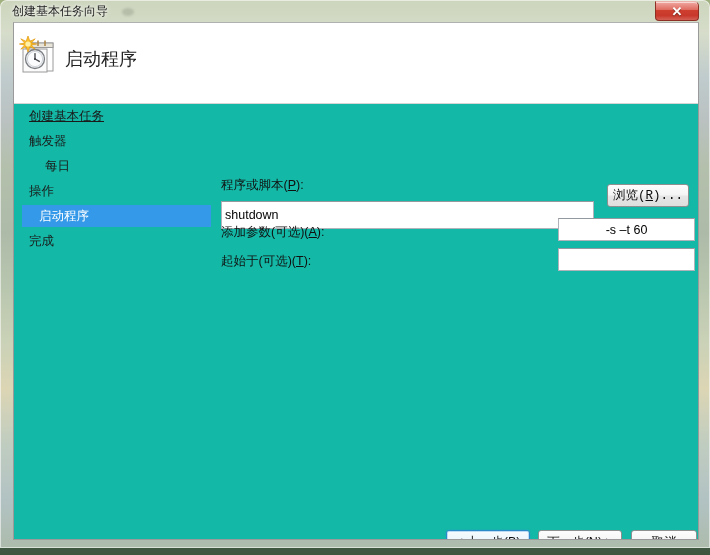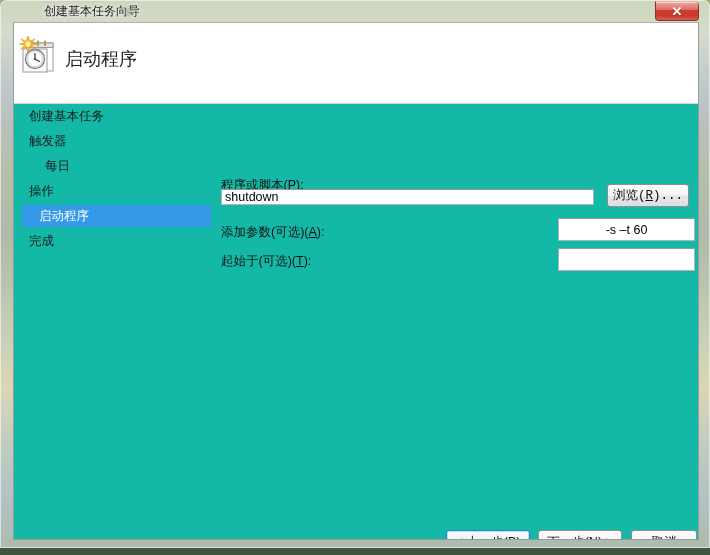--- a/index.html
+++ b/index.html
@@ -60,21 +60,20 @@
     border-radius: 7px 7px 0 0;
   }
   .title-text {
     position: absolute;
     left: 12px;
     top: 3px;
     font-size: 12px;
     color: #1c1c1c;
     white-space: nowrap;
     text-shadow: 0 0 3px rgba(255,255,255,0.9), 0 0 6px rgba(255,255,255,0.8);
-    margin-left: 32px;
   }
   .title-blob {
     position: absolute;
     left: 122px;
     top: 8px;
     width: 12px; height: 8px;
     border-radius: 50%;
     background: rgba(150,158,140,0.45);
     filter: blur(1px);
   }
@@ -281,21 +280,21 @@
           <g transform="translate(11,10)">
             <path d="M0,-8 L1.9,-2.6 L7.2,-5.2 L3.3,-0.9 L8.6,0 L3.3,0.9 L7.2,5.2 L1.9,2.6 L0,8 L-1.9,2.6 L-7.2,5.2 L-3.3,0.9 L-8.6,0 L-3.3,-0.9 L-7.2,-5.2 L-1.9,-2.6 Z" fill="#fdc12a" stroke="#e09a10" stroke-width="0.7"></path>
             <circle cx="0" cy="0" r="2.6" fill="#fff0a8"></circle>
           </g>
         </svg>
       </div>
       <div class="header-title">启动程序</div>
     </div>
 
     <div class="sidebar">
-      <div class="nav-item" style="top:0px; left:14px;">
+      <div class="nav-item" style="top:0px; left:14px;text-decoration:underline;">
         <span class="nav-label">创建基本任务</span>
       </div>
       <div class="nav-item" style="top:25px; left:14px;">
         <span class="nav-label">触发器</span>
       </div>
       <div class="nav-item" style="top:50px; left:14px; padding-left:17px;text-align:right;">
         <span class="nav-label">每日</span>
       </div>
       <div class="nav-item" style="top:75px; left:14px;">
         <span class="nav-label">操作</span>
@@ -307,21 +306,21 @@
         <span class="nav-label">完成</span>
       </div>
     </div>
 
     <div class="form-area">
 
       <div class="field-label" style="left:12px; top:52px;margin-top:20px;">
         <span>程序或脚本</span><span>(</span><span class="acc">P</span><span>)</span><span>:</span>
       </div>
 
-      <input class="textbox" type="text" style="left: 12px; top: 84px; width: 373px; height: 16px;" value="shutdown">
+      <input class="textbox" type="text" style="left: 12px; top: 96px; width: 373px; height: 28px;" value="shutdown">
 
       <div class="btn" style="left:398px; top:79px; width:82px; height:23px;font-family:Liberation Mono, monospace;">
         <span>浏览</span>
           <span>(</span>
           <span class="acc">R</span>
           <span>)</span>
           <span>...</span>
       </div>
 
       <div class="field-label" style="left:12px; top:119px;">

